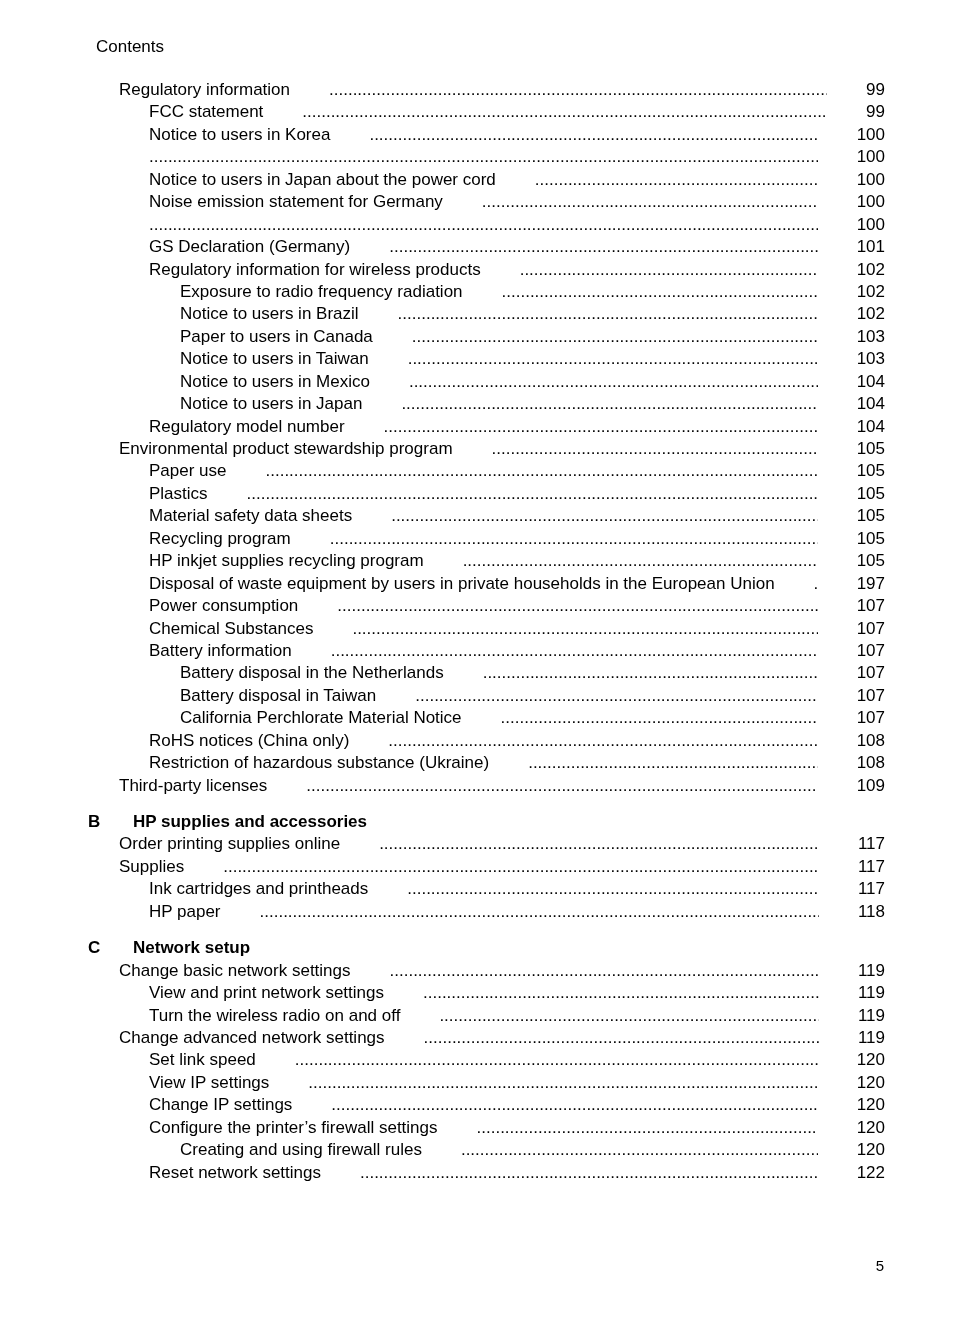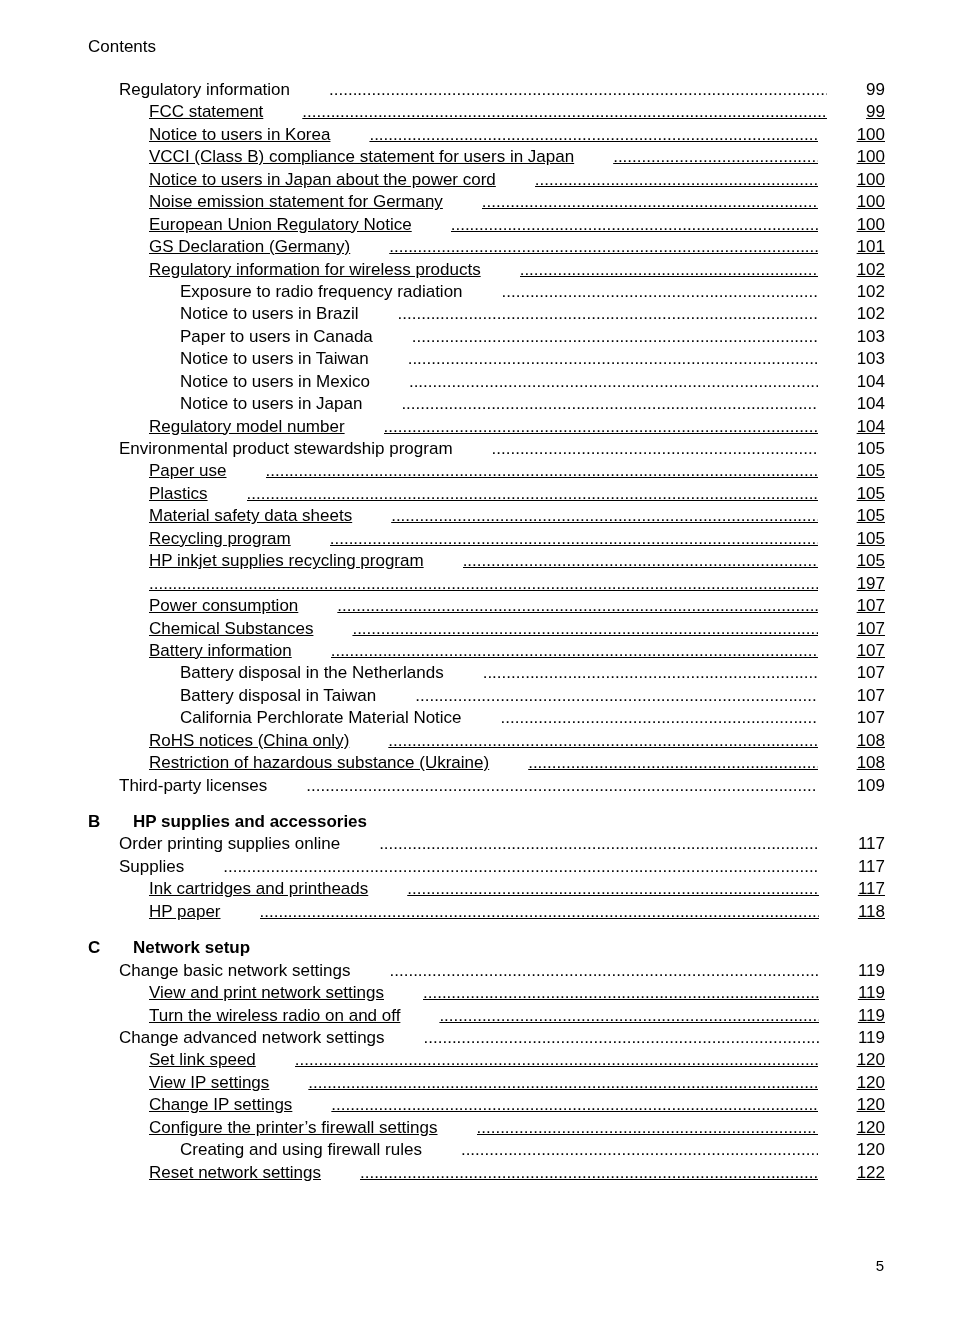--- a/index.html
+++ b/index.html
@@ -1,26 +1,26 @@
 <!DOCTYPE html>
 <html><head>
 <meta charset="utf-8">
 <style>
   html, body { margin: 0; padding: 0; background: #ffffff; }
   body { width: 954px; height: 1321px; position: relative; overflow: hidden;
          font-family: "Liberation Sans", sans-serif; color: #000; }
-  .header { position: absolute; left: 88px; top: 37px; font-size: 17px; }
+  .header { position: absolute; left: 96px; top: 37px; font-size: 17px; }
   .toc { position: absolute; left: 88px; top: 79px; width: 797px; }
   .row { display: flex; align-items: baseline; height: 22.45px; font-size: 17px; line-height: 22.45px; white-space: nowrap; gap: 39px; }
   .row .title { flex: 0 0 auto; }
   .row .dots { flex: 1 1 auto; overflow: hidden; white-space: nowrap; }
   .row .dots::after { content: "................................................................................................................................................................................................................................................................................"; }
   .row .page { flex: 0 0 auto; }
   .lvl1 { padding-left: 31px; }
-  .lvl2 { padding-left: 61px; text-decoration: underline; }
+  .lvl2 { padding-left: 61px; }
   .lvl3 { padding-left: 92px; }
   .section { display: flex; font-weight: bold; font-size: 17px; height: 22.45px; line-height: 22.45px; margin-top: 14px; }
   .section .letter { width: 45px; }
   .footer { position: absolute; right: 70px; top: 1257px; font-size: 15px; }
 </style>
 </head>
 <body>
 
 <div class="header">Contents</div>
 
@@ -34,36 +34,34 @@
       <span class="title">FCC statement</span>
       <span class="dots"></span>
       <span class="page">99</span>
     </div>
     <div class="row lvl2">
       <span class="title">Notice to users in Korea</span>
       <span class="dots"></span>
       <span class="page">100</span>
     </div>
     <div class="row lvl2">
-      <span class="title">VCCI (Class B) compliance statement for users in Japan</span>
       <span class="dots"></span>
       <span class="page">100</span>
     </div>
     <div class="row lvl2">
       <span class="title">Notice to users in Japan about the power cord</span>
       <span class="dots"></span>
       <span class="page">100</span>
     </div>
     <div class="row lvl2">
       <span class="title">Noise emission statement for Germany</span>
       <span class="dots"></span>
       <span class="page">100</span>
     </div>
     <div class="row lvl2">
-      <span class="title">European Union Regulatory Notice</span>
       <span class="dots"></span>
       <span class="page">100</span>
     </div>
     <div class="row lvl2">
       <span class="title">GS Declaration (Germany)</span>
       <span class="dots"></span>
       <span class="page">101</span>
     </div>
     <div class="row lvl2">
       <span class="title">Regulatory information for wireless products</span>
@@ -129,20 +127,21 @@
       <span class="title">Recycling program</span>
       <span class="dots"></span>
       <span class="page">105</span>
     </div>
     <div class="row lvl2">
       <span class="title">HP inkjet supplies recycling program</span>
       <span class="dots"></span>
       <span class="page">105</span>
     </div>
     <div class="row lvl2">
+      <span class="title">Disposal of waste equipment by users in private households in the European Union</span>
       <span class="dots"></span>
       <span class="page">197</span>
     </div>
     <div class="row lvl2">
       <span class="title">Power consumption</span>
       <span class="dots"></span>
       <span class="page">107</span>
     </div>
     <div class="row lvl2">
       <span class="title">Chemical Substances</span>

